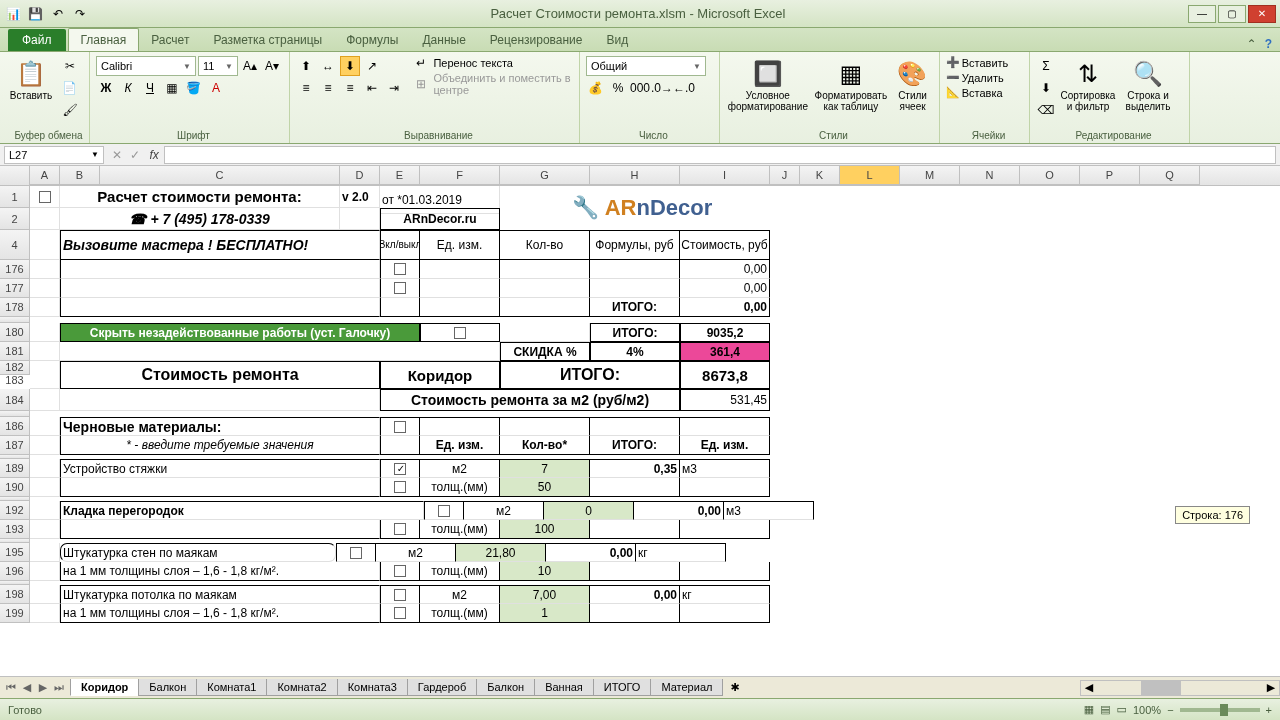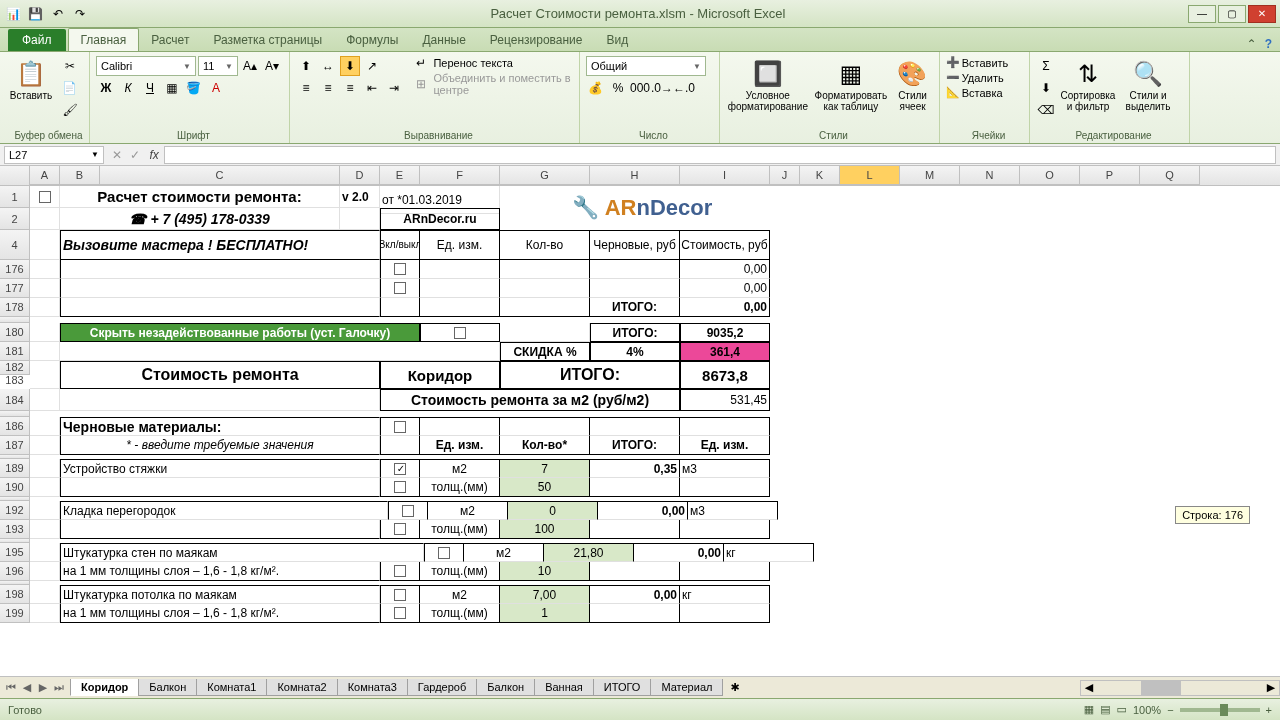--- a/index.html
+++ b/index.html
@@ -242,21 +242,21 @@
         <span class="sm-btn">Σ</span>
         <span class="sm-btn">⬇</span>
         <span class="sm-btn">⌫</span>
       </div>
       <div class="big-btn" style="width:56px;">
           <span class="ico">⇅</span>
           <span class="lbl">Сортировка и фильтр</span>
         </div>
       <div class="big-btn" style="width:56px;">
           <span class="ico">🔍</span>
-          <span class="lbl">Стили и выделить</span>
+          <span class="lbl">Строка и выделить</span>
         </div>
     </div>
     <div class="group-label">Редактирование</div>
   </div>
 </div>
 
 <div class="formulabar">
   <div class="namebox">
       <span>L27</span>
       <span class="arr">▼</span>
@@ -311,21 +311,21 @@
       <div class="cell bold center bthick" style="width:120px;height:22px;">ARnDecor.ru</div>
     </div>
 
     <div class="grid-row" style="height:30px;">
       <div class="row-header" style="height:30px;">4</div>
       <div class="cell wA" style="height:30px;"></div>
       <div class="cell bold italic bthick-l bthick-t bthick-b" style="width:320px;height:30px;font-size:14px;">Вызовите мастера ! БЕСПЛАТНО!</div>
       <div class="cell wE center bthick-t bthick-b bthick-lr" style="height:30px;font-size:10px;line-height:1;">Вкл/выкл</div>
       <div class="cell wF center bthick-t bthick-b bthick-r" style="height:30px;">Ед. изм.</div>
       <div class="cell wG center bthick-t bthick-b bthick-r" style="height:30px;">Кол-во</div>
-      <div class="cell wH center bthick-t bthick-b bthick-r" style="height:30px;">Черновые, руб</div>
+      <div class="cell wH center bthick-t bthick-b bthick-r" style="height:30px;">Формулы, руб</div>
       <div class="cell wI center bthick-t bthick-b bthick-r" style="height:30px;">Стоимость, руб</div>
     </div>
 
     <div class="grid-row">
       <div class="row-header">176</div>
       <div class="cell wA"></div>
       <div class="cell bthick-l" style="width:320px;"></div>
       <div class="cell wE center bthick-lr">
           <span class="chk"></span>
         </div>
@@ -458,21 +458,21 @@
       <div class="cell wH bthick-b bthick-r"></div>
         <div class="cell wI bthick-b bthick-r"></div>
     </div>
     <div class="grid-row" style="height:4px;">
         <div class="row-header" style="height:4px;"></div>
       </div>
 
     <div class="grid-row">
       <div class="row-header">192</div>
       <div class="cell wA"></div>
-      <div class="cell bthick-l bthick-t" style="width:328px;">Кладка перегородок</div>
+      <div class="cell bthick-l bthick-t" style="width:364px;font-weight:bold;">Кладка перегородок</div>
       <div class="cell wE center bthick-t bthick-lr">
           <span class="chk"></span>
         </div>
       <div class="cell wF center bthick-t bthick-r">м2</div>
       <div class="cell wG center bg-lgreen bthick-t bthick-r">0</div>
       <div class="cell wH bold right bthick-t bthick-r">0,00</div>
       <div class="cell wI bthick-t bthick-r">м3</div>
     </div>
 
     <div class="grid-row">
@@ -487,21 +487,21 @@
       <div class="cell wH bthick-b bthick-r"></div>
         <div class="cell wI bthick-b bthick-r"></div>
     </div>
     <div class="grid-row" style="height:4px;">
         <div class="row-header" style="height:4px;"></div>
       </div>
 
     <div class="grid-row">
       <div class="row-header">195</div>
       <div class="cell wA"></div>
-      <div class="cell bthick-l bthick-t" style="width:364px;">Штукатурка стен по маякам</div>
+      <div class="cell bthick-l bthick-t" style="width:276px;border-radius:7px;">Штукатурка стен по маякам</div>
       <div class="cell wE center bthick-t bthick-lr">
           <span class="chk"></span>
         </div>
       <div class="cell wF center bthick-t bthick-r">м2</div>
       <div class="cell wG center bg-lgreen bthick-t bthick-r">21,80</div>
       <div class="cell wH bold right bthick-t bthick-r">0,00</div>
       <div class="cell wI bthick-t bthick-r">кг</div>
     </div>
 
     <div class="grid-row">

